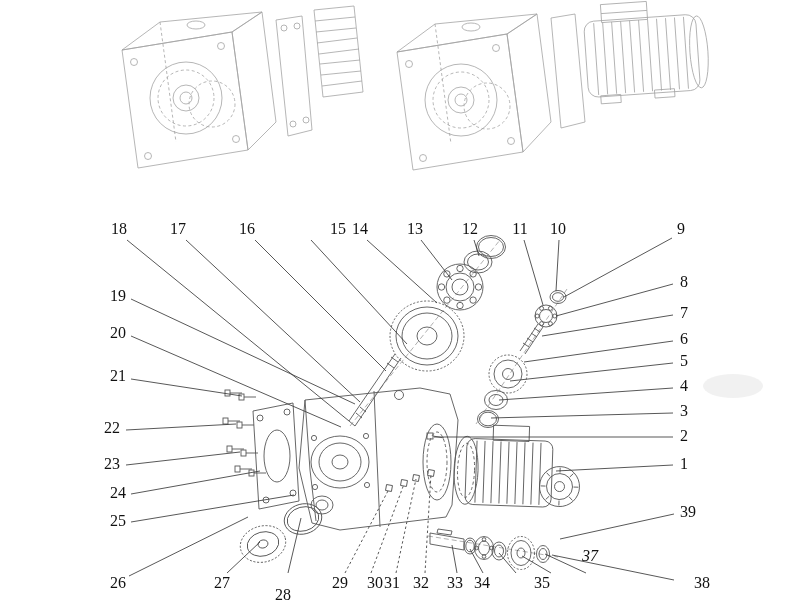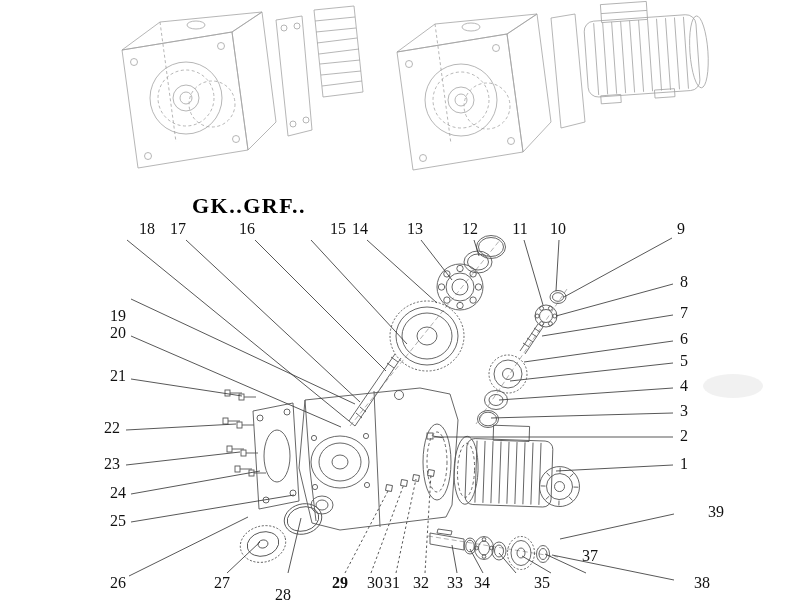--- a/index.html
+++ b/index.html
@@ -327,56 +327,55 @@
         <line x1="396" y1="573" x2="416" y2="479" class="leader dashed"></line>
         <line x1="425" y1="573" x2="431" y2="474" class="leader dashed"></line>
         <line x1="457" y1="573" x2="452" y2="545" class="leader"></line>
         <line x1="483" y1="573" x2="470" y2="549" class="leader"></line>
         <line x1="516" y1="573" x2="499" y2="553" class="leader"></line>
         <line x1="551" y1="573" x2="522" y2="556" class="leader"></line>
         <line x1="586" y1="573" x2="545" y2="554" class="leader"></line>
       </g>
   </svg>
 
-  <div class="title" id="title-grf">GK..GRF..</div>
 
   <div id="callout-labels">
-      <div class="callout" style="left: 119px; top: 229px; margin-left: 28px;">18</div>
+      <div class="callout" style="left: 119px; top: 229px;">18</div>
       <div class="callout" style="left: 178px; top: 229px;">17</div>
       <div class="callout" style="left: 247px; top: 229px;">16</div>
       <div class="callout" style="left: 303px; top: 229px; margin-left: 35px;">15</div>
       <div class="callout" style="left: 360px; top: 229px;">14</div>
       <div class="callout" style="left: 415px; top: 229px;">13</div>
       <div class="callout" style="left: 470px; top: 229px;">12</div>
       <div class="callout" style="left: 520px; top: 229px;">11</div>
       <div class="callout" style="left: 558px; top: 229px;">10</div>
       <div class="callout" style="left: 681px; top: 229px;">9</div>
       <div class="callout" style="left: 684px; top: 282px;">8</div>
       <div class="callout" style="left: 684px; top: 313px;">7</div>
       <div class="callout" style="left: 684px; top: 339px;">6</div>
       <div class="callout" style="left: 684px; top: 361px;">5</div>
       <div class="callout" style="left: 684px; top: 386px;">4</div>
       <div class="callout" style="left: 684px; top: 411px;">3</div>
       <div class="callout" style="left: 684px; top: 436px;">2</div>
       <div class="callout" style="left: 684px; top: 464px;">1</div>
-      <div class="callout" style="left: 716px; top: 512px;">39</div>
+      <div class="callout" style="left: 688px; top: 512px;">39</div>
       <div class="callout" style="left: 688px; top: 583px; margin-left: 14px;">38</div>
-      <div class="callout" style="left: 118px; top: 296px; margin-top: 20px;">19</div>
+      <div class="callout" style="left: 118px; top: 296px;">19</div>
       <div class="callout" style="left: 118px; top: 333px;">20</div>
       <div class="callout" style="left: 118px; top: 376px;">21</div>
       <div class="callout" style="left: 112px; top: 428px;">22</div>
       <div class="callout" style="left: 112px; top: 464px;">23</div>
       <div class="callout" style="left: 118px; top: 493px;">24</div>
       <div class="callout" style="left: 118px; top: 521px;">25</div>
       <div class="callout" style="left: 118px; top: 583px;">26</div>
       <div class="callout" style="left: 222px; top: 583px;">27</div>
       <div class="callout" style="left: 283px; top: 583px; margin-top: 12px;">28</div>
-      <div class="callout" style="left: 340px; top: 583px; font-weight: bold;">29</div>
+      <div class="callout" style="left: 340px; top: 583px;">29</div>
       <div class="callout" style="left: 367px; top: 583px; margin-left: 8px;">30</div>
       <div class="callout" style="left: 392px; top: 583px; text-align: right;">31</div>
       <div class="callout" style="left: 421px; top: 583px;">32</div>
       <div class="callout" style="left: 455px; top: 583px;">33</div>
       <div class="callout" style="left: 482px; top: 583px;">34</div>
       <div class="callout" style="left: 516px; top: 583px; margin-left: 26px;">35</div>
       <div class="callout" style="left: 553px; top: 583px; margin-top: 31px;">36</div>
-      <div class="callout" style="left: 590px; top: 556px;">37</div>
+      <div class="callout" style="left: 590px; top: 556px; font-style: italic;">37</div>
     </div>
 </div>
 
 </body></html>

